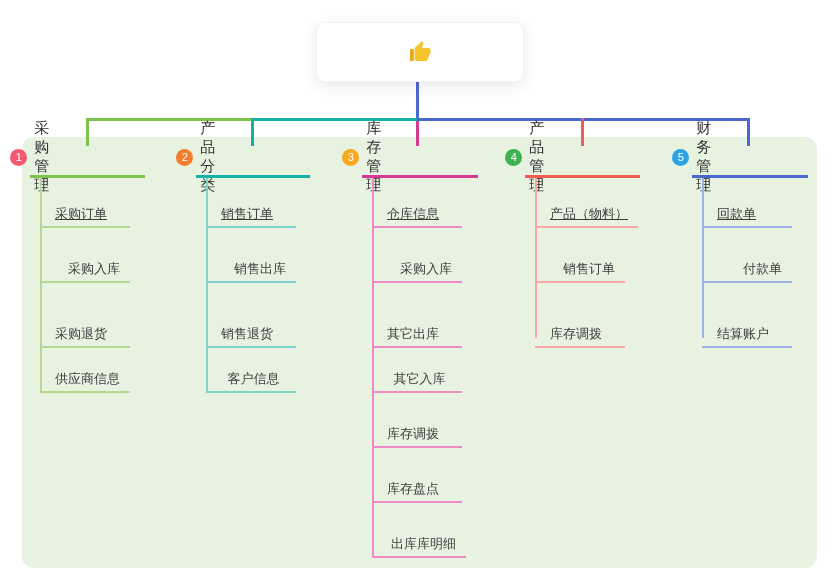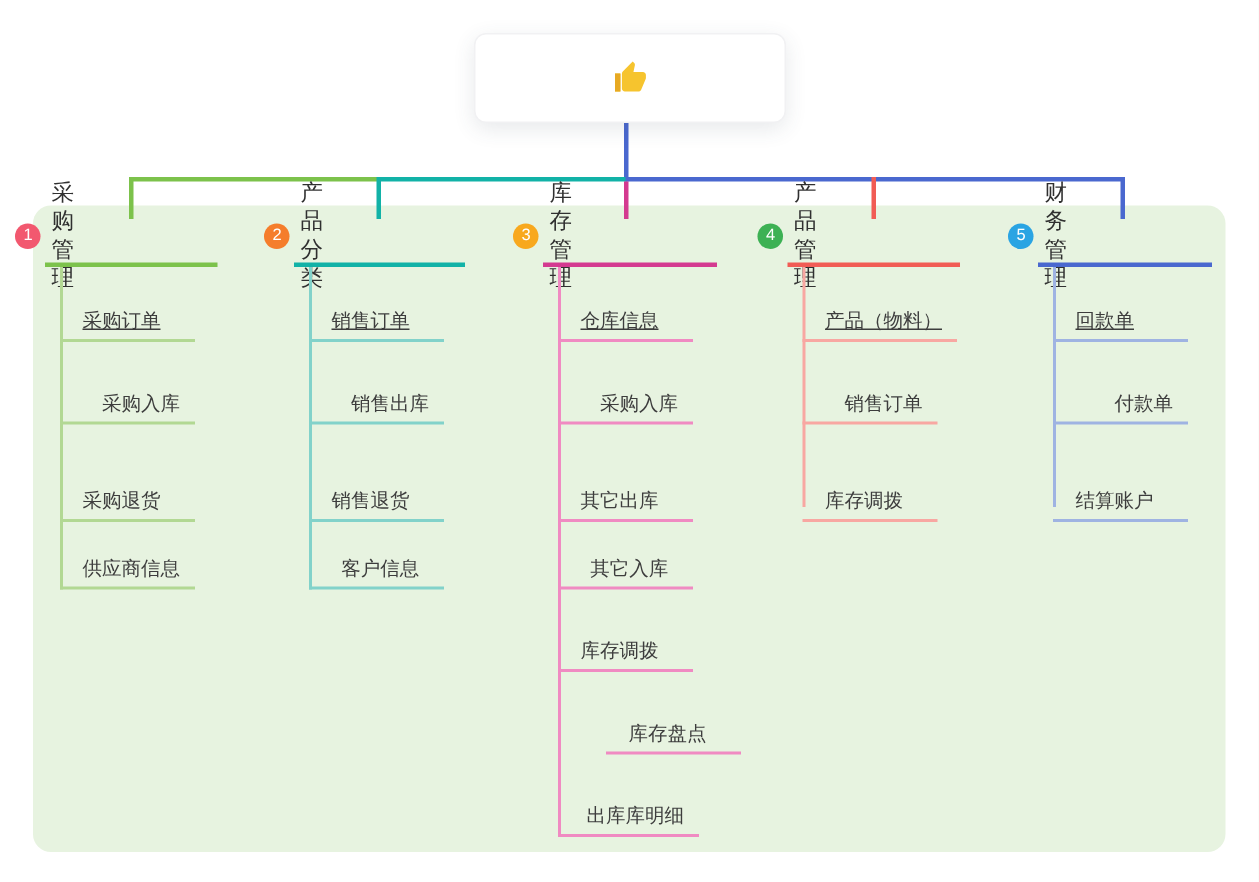--- a/index.html
+++ b/index.html
@@ -67,21 +67,21 @@
   .b3 .badge{ background:#f8a81e; } .b3 .child-vline{ background:#f08ac2; height:380px; }
   .b3 .child{ border-color:#f08ac2; }
   .b4 { left:525px; } .b4 .branch-underline{ width:115px; background:#f15c55; }
   .b4 .badge{ background:#3db154; } .b4 .child-vline{ background:#f8a7a2; height:160px; }
   .b4 .child{ border-color:#f8a7a2; }
   .b5 { left:692px; } .b5 .branch-underline{ width:116px; background:#4a68cf; }
   .b5 .badge{ background:#2aa4e3; } .b5 .child-vline{ background:#9fb3e2; height:160px; }
   .b5 .child{ border-color:#9fb3e2; }
 
   .r0{ top:204px;text-decoration:underline; } .r1{ top:259px;text-align:right; } .r2{ top:324px; } .r3{ top:369px;text-align:center; }
-  .r4{ top:424px; } .r5{ top:479px;margin-left:32px; } .r6{ top:534px;padding-left:19px; }
+  .r4{ top:424px; } .r5{ top:479px; } .r6{ top:534px;padding-left:19px; }
 </style>
 </head>
 <body>
 
 <div class="stage">
 
   <div class="root-card">
     <svg class="thumb-icon" viewBox="0 0 24 24">
       <path fill="#f6c42e" d="M2 21h3.6V9H2v12zM22.6 10c0-1.1-.9-2-2-2h-6.3l.95-4.57.03-.32c0-.41-.17-.79-.44-1.06L13.77 1 7.19 7.59C6.82 7.95 6.6 8.45 6.6 9v10c0 1.1.9 2 2 2h9c.83 0 1.54-.5 1.84-1.22l3.02-7.05c.09-.23.14-.47.14-.73v-2z"></path>
       <path fill="#e7a922" d="M2 21h3.6V9H2v12z"></path>

